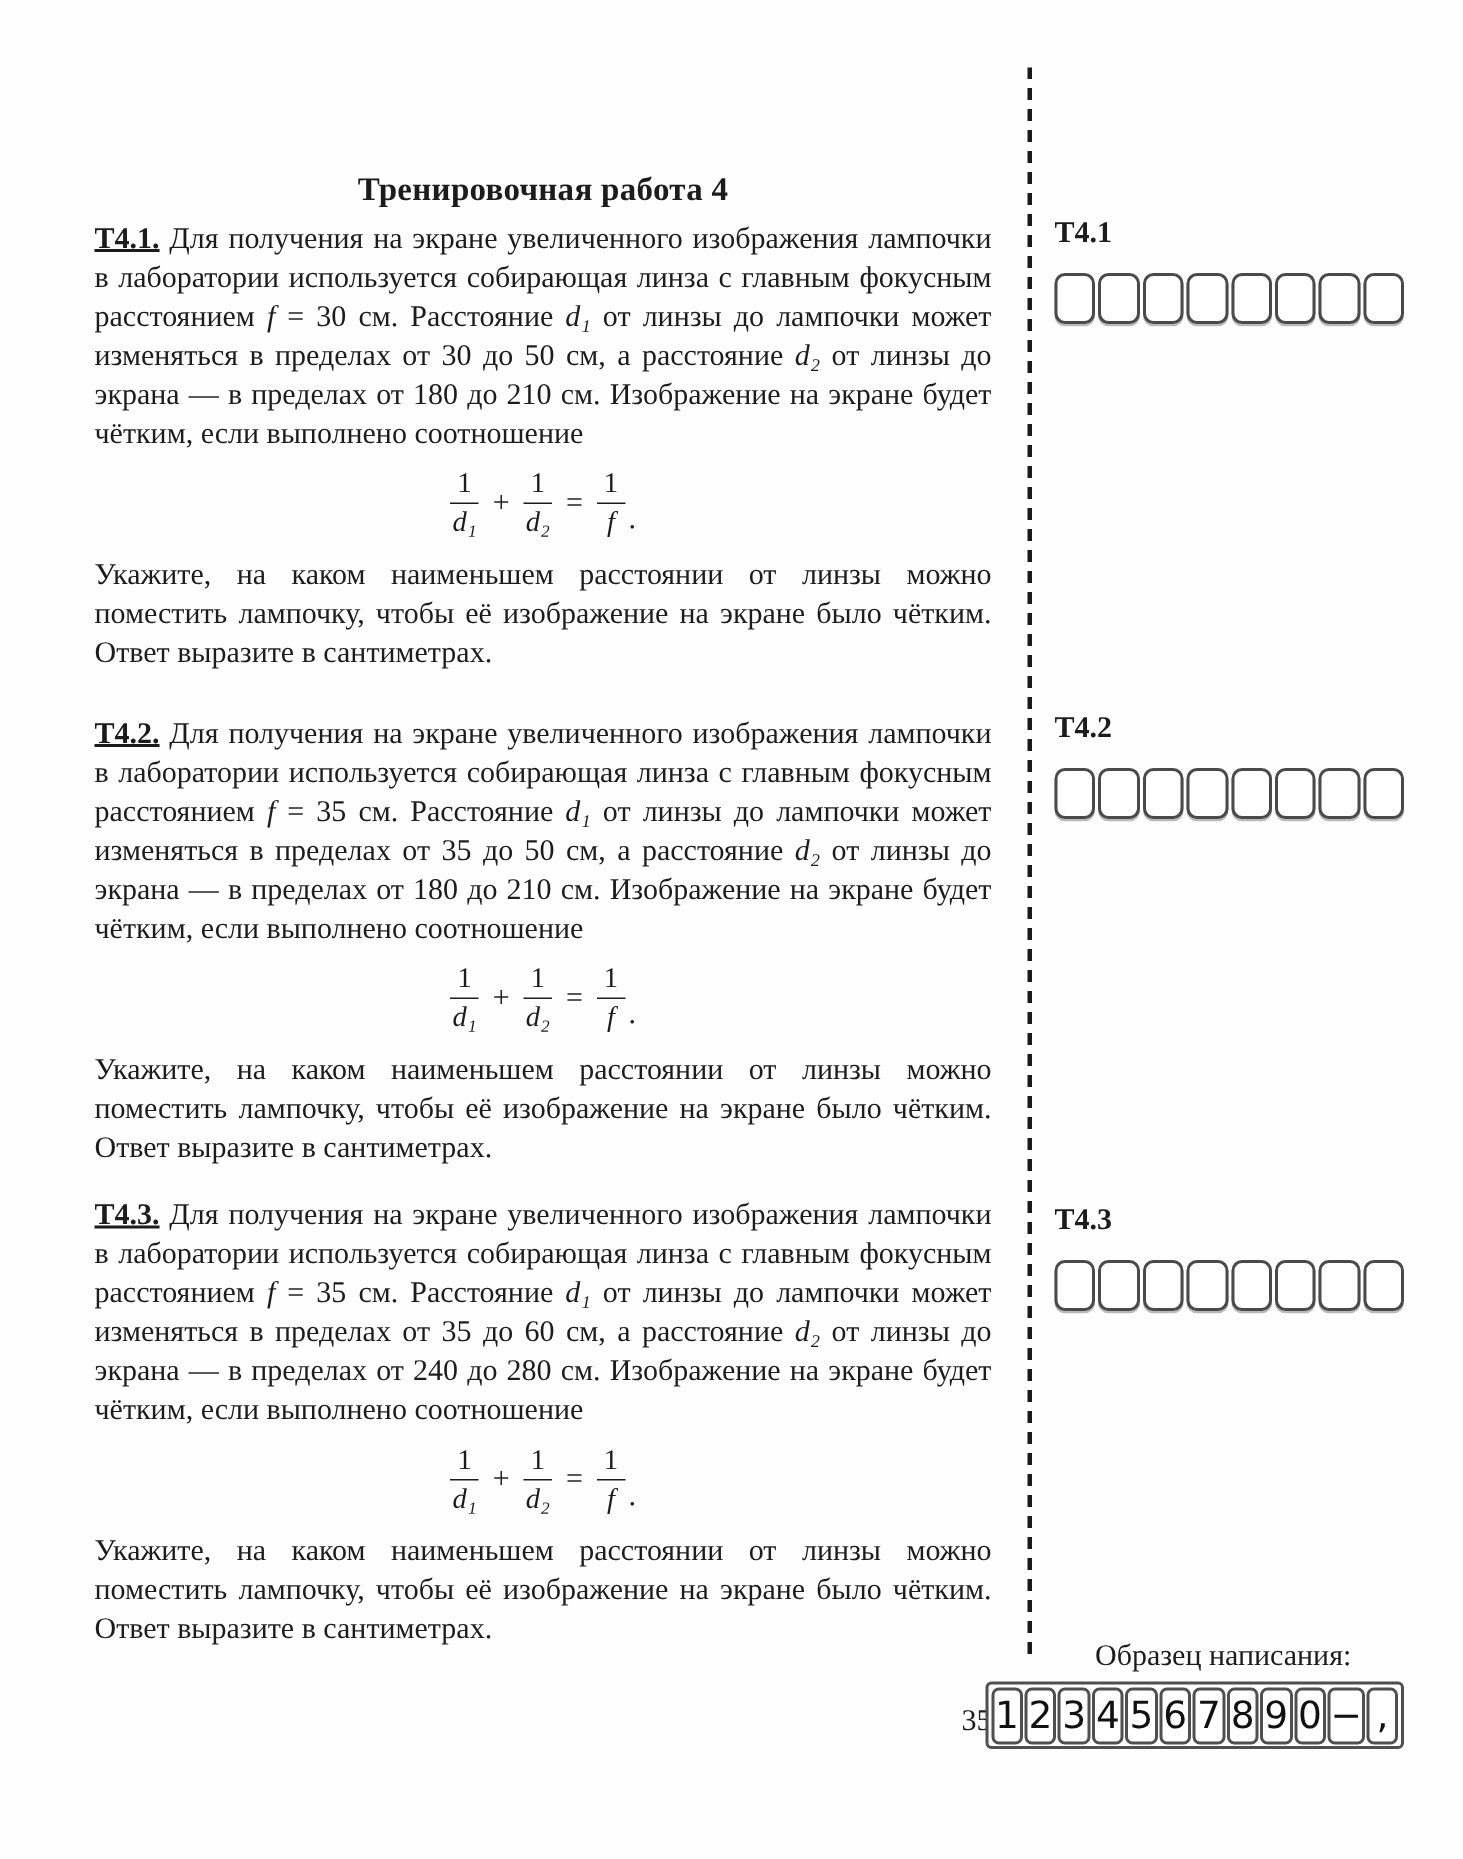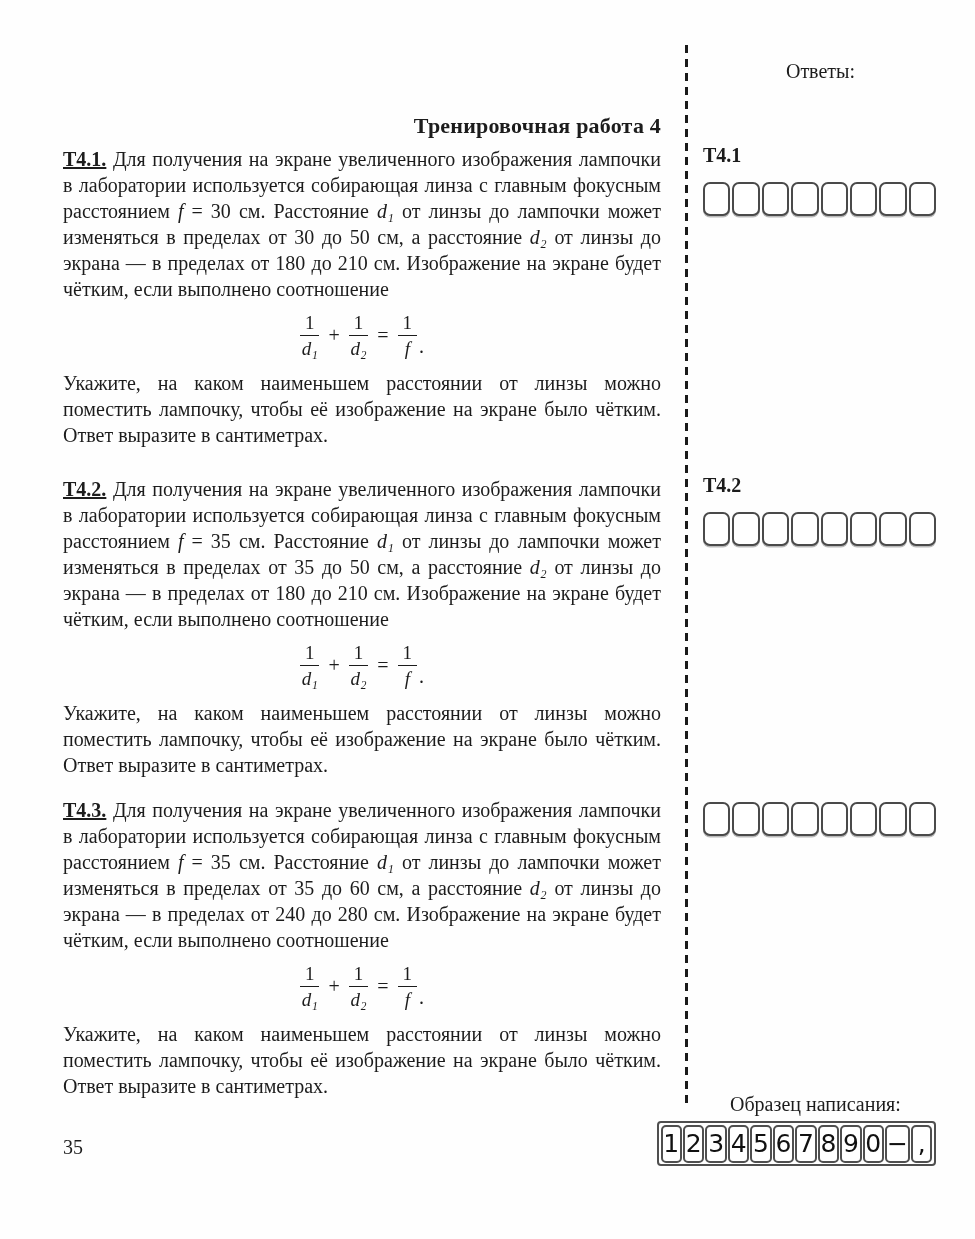--- a/index.html
+++ b/index.html
@@ -3,21 +3,21 @@
 <meta charset="utf-8">
 <style>
   html,body{margin:0;padding:0;background:#ffffff;}
   .page{
     position:relative;width:975px;height:1239px;background:#fefefe;
     font-family:"Liberation Serif",serif;color:#1c1c1c;overflow:hidden;
   }
   
   .left-col{position:absolute;left:63px;top:0;width:598px;}
   .title{
-    position:absolute;top:98px;left:0;width:100%;text-align:right;
+    position:absolute;top:98px;left:0;width:100%;text-align:center;
     font-size:22px;font-weight:bold;letter-spacing:.2px;
   }
   .problem{position:absolute;left:0;width:100%;}
   .p1{top:146px;}
   .p2{top:476px;}
   .p3{top:797px;}
   .pbody{
     margin:0;font-size:20px;line-height:26px;text-align:justify;
     text-justify:inter-word;
   }
@@ -27,21 +27,21 @@
   .formula{
     display:flex;justify-content:center;align-items:center;
     margin:11px 0 9px;font-size:19px;
   }
   .frac{display:inline-flex;flex-direction:column;align-items:center;line-height:1;}
   .fnum{display:block;padding:0 5px 3px;border-bottom:1.6px solid #1c1c1c;}
   .fden{display:block;padding-top:3px;font-style:italic;}
   .op{margin:0 9px;font-size:20px;}
   .period{align-self:flex-end;font-size:20px;margin-left:2px;}
   .page-number{
-    position:absolute;top:1136px;left:0;width:100%;text-align:left;font-size:20px;
+    position:absolute;top:1136px;left:0;width:100%;text-align:right;font-size:20px;
   }
   
   .divider{
     position:absolute;left:685px;top:45px;width:3px;height:1060px;
     background:repeating-linear-gradient(to bottom,#1a1a1a 0 8px,transparent 8px 14px);
   }
   
   .answers-header{
     position:absolute;left:703px;top:60px;width:235px;text-align:center;font-size:20px;
   }
@@ -145,21 +145,20 @@
         <span class="period">.</span>
       </div>
       <p class="pbody question">Укажите, на каком наименьшем расстоянии от линзы можно поместить лампочку, чтобы её изображение на экране было чётким. Ответ выразите в сантиметрах.</p>
     </div>
 
     <div class="page-number">35</div>
   </div>
 
   <div class="divider"></div>
 
-  <div class="answers-header">Ответы:</div>
 
   <div class="answer-block a1">
     <div class="answer-label">Т4.1</div>
     <div class="answer-strip">
         <div class="cell"></div>
         <div class="cell"></div>
         <div class="cell"></div>
         <div class="cell"></div>
         <div class="cell"></div>
         <div class="cell"></div>
@@ -176,20 +175,21 @@
         <div class="cell"></div>
         <div class="cell"></div>
         <div class="cell"></div>
         <div class="cell"></div>
         <div class="cell"></div>
         <div class="cell"></div>
       </div>
   </div>
 
   <div class="answer-block a3">
+    <div class="answer-label">Т4.3</div>
     <div class="answer-strip">
         <div class="cell"></div>
         <div class="cell"></div>
         <div class="cell"></div>
         <div class="cell"></div>
         <div class="cell"></div>
         <div class="cell"></div>
         <div class="cell"></div>
         <div class="cell"></div>
       </div>

